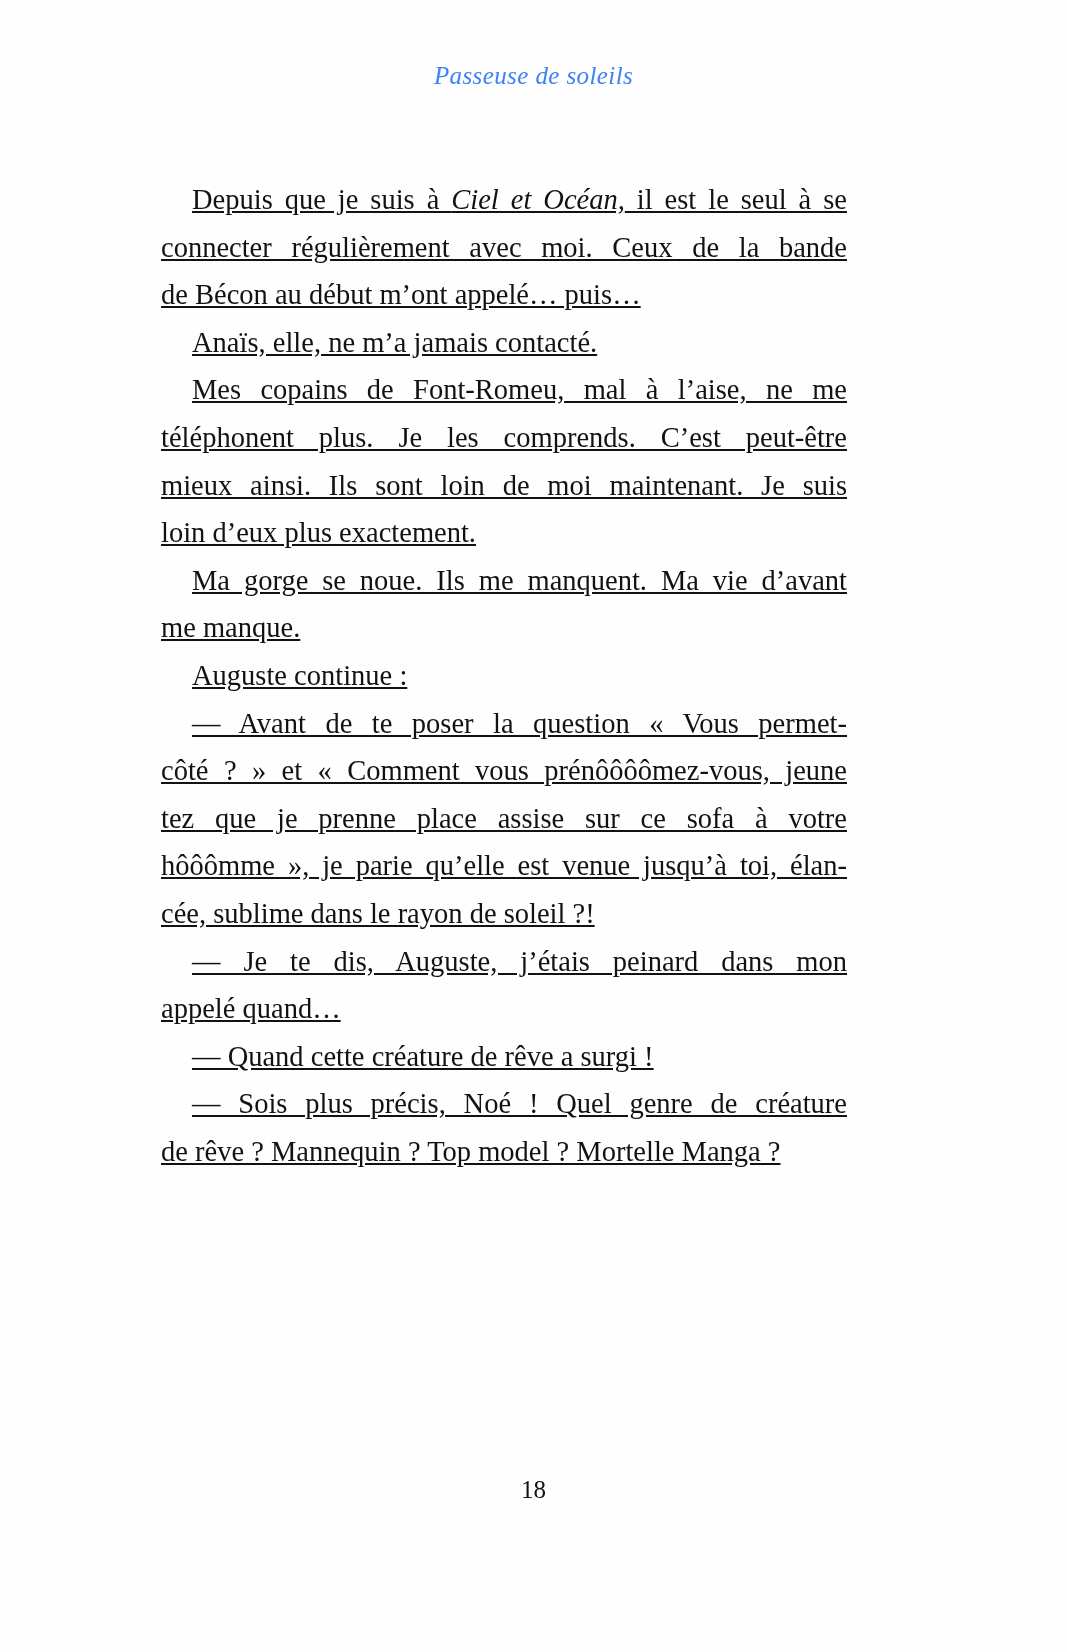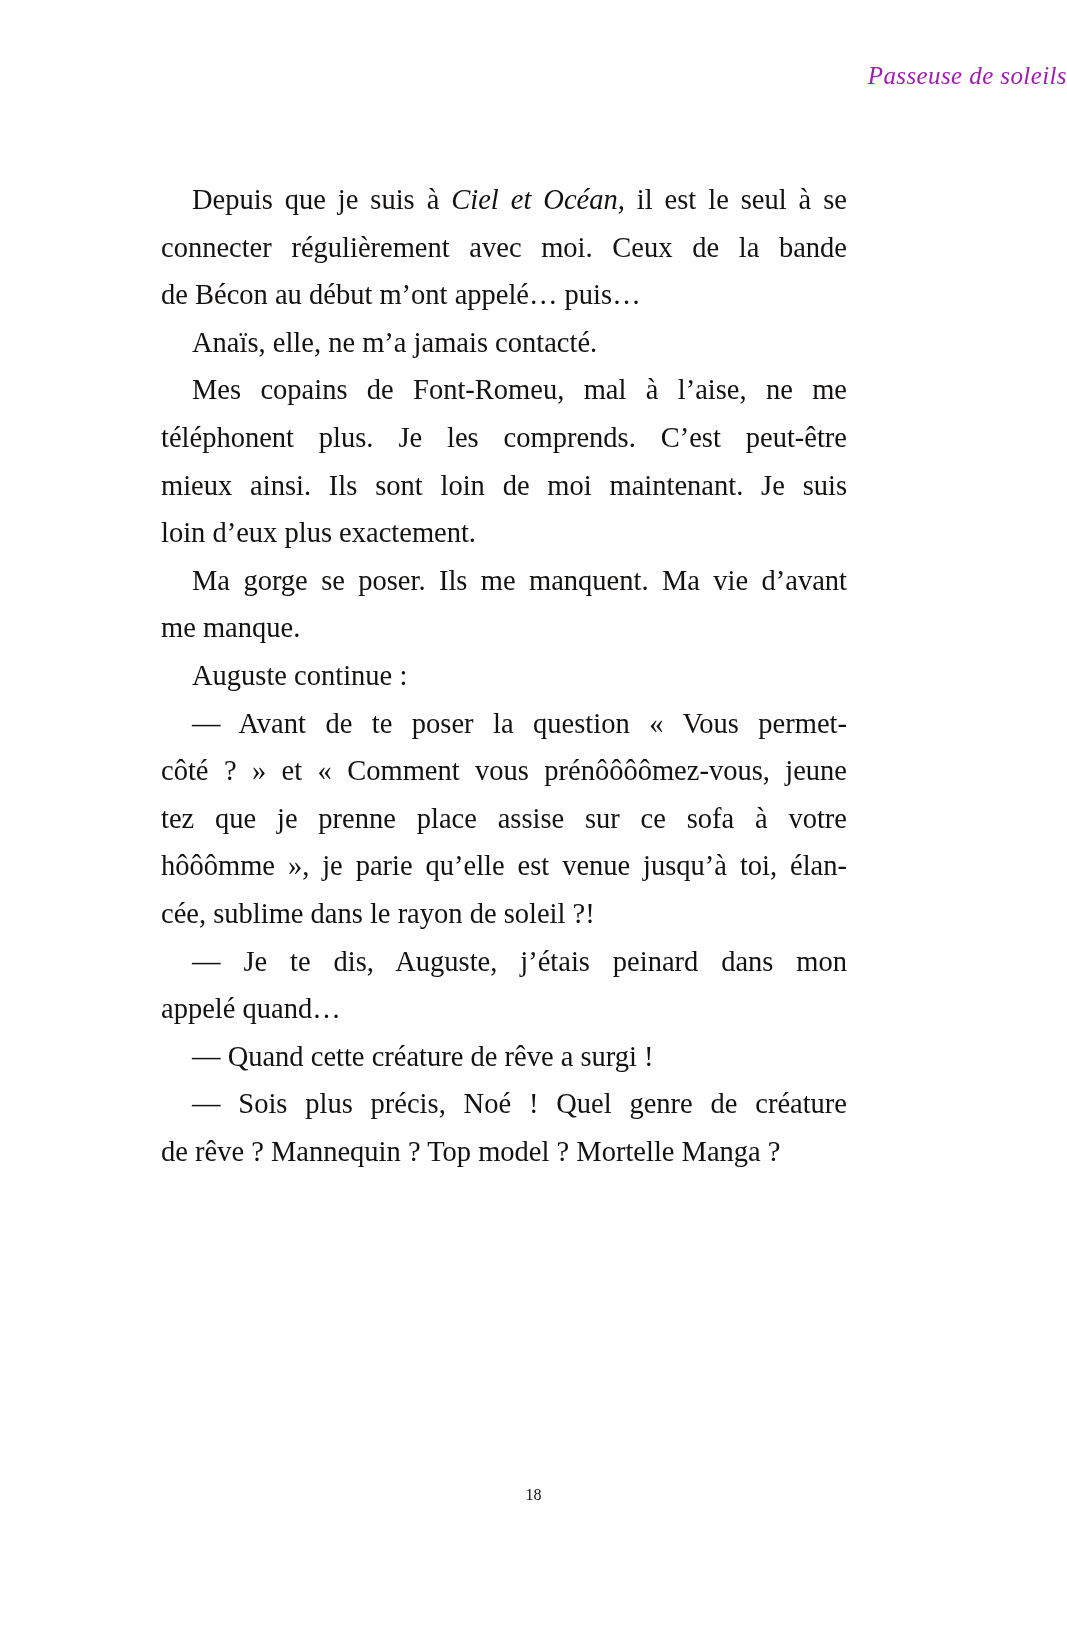--- a/index.html
+++ b/index.html
@@ -22,25 +22,25 @@
     inset: 0;
     background: #fefefe;
   }
 
   
   .running-head {
     position: absolute;
     top: 62px;
     left: 0;
     right: 0;
-    text-align: right;
+    text-align: center;
     font-style: italic;
     font-size: 25px;
     letter-spacing: 0.4px;
-    color: #a21caf;
+    color: #3b82f6;
   }
 
   
   .textblock {
     position: absolute;
     top: 176px;
     left: 161px;
     width: 686px;
     font-size: 28.5px;
     line-height: 47.6px;
@@ -69,34 +69,35 @@
   .line.last {
     text-align-last: left;
   }
   .line.indent {
     text-indent: 31px;
   }
 
   
   .line {
     white-space: normal;
+    text-decoration: underline;
   }
 
   em, .it {
     font-style: italic;
   }
 
   
   .folio {
     position: absolute;
     bottom: 148px;
     left: 0;
     right: 0;
     text-align: center;
-    font-size: 16px;
+    font-size: 25px;
     color: #15120f;
   }
 </style>
 </head>
 <body>
 
 <div class="page">
 
   <div class="running-head">Passeuse de soleils</div>
 
@@ -109,21 +110,21 @@
       <p class="lines">
         <span class="line last indent"><span>Anaïs, elle, ne m’a jamais contacté.</span></span>
       </p>
       <p class="lines">
         <span class="line indent"><span>Mes copains de Font-Romeu, mal à l’aise, ne me</span></span>
         <span class="line"><span>téléphonent plus. Je les comprends. C’est peut-être</span></span>
         <span class="line"><span>mieux ainsi. Ils sont loin de moi maintenant. Je suis</span></span>
         <span class="line last"><span>loin d’eux plus exactement.</span></span>
       </p>
       <p class="lines">
-        <span class="line indent"><span>Ma gorge se poser. Ils me manquent. Ma vie d’avant</span></span>
+        <span class="line indent"><span>Ma gorge se noue. Ils me manquent. Ma vie d’avant</span></span>
         <span class="line last"><span>me manque.</span></span>
       </p>
       <p class="lines">
         <span class="line last indent"><span>Auguste continue :</span></span>
       </p>
       <p class="lines">
         <span class="line indent"><span>— Avant de te poser la question « Vous permet-</span></span>
         <span class="line"><span>côté ? » et « Comment vous prénôôôômez-vous, jeune</span></span>
         <span class="line"><span>tez que je prenne place assise sur ce sofa à votre</span></span>
         <span class="line"><span>hôôômme », je parie qu’elle est venue jusqu’à toi, élan-</span></span>

